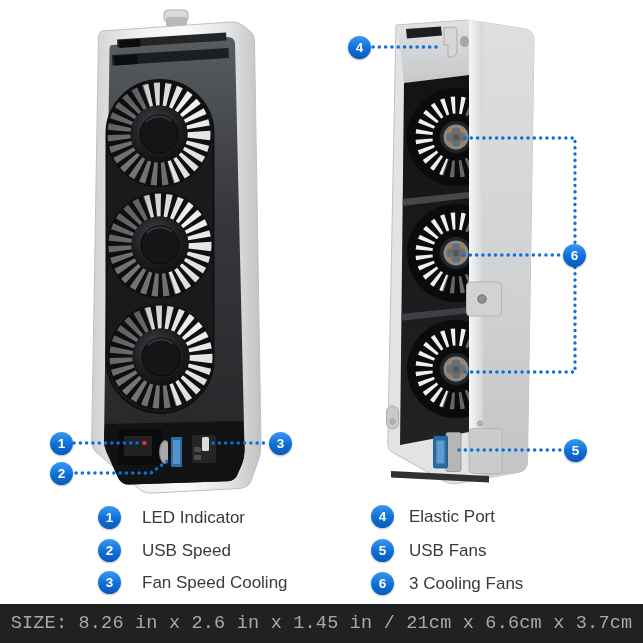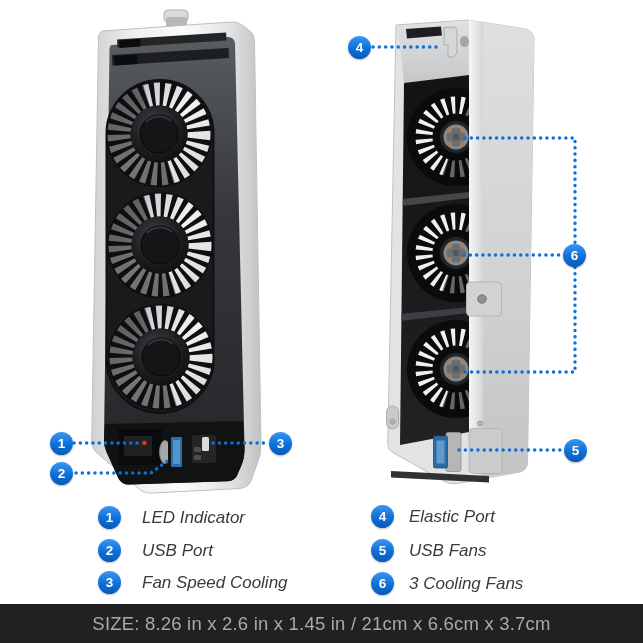--- a/index.html
+++ b/index.html
@@ -10,24 +10,24 @@
           background:linear-gradient(180deg,#3b97ef 0%,#0d6fd8 55%,#0a5ab6 100%);
           color:#fff;font-weight:bold;font-size:13.5px;line-height:23px;text-align:center;
           box-shadow:0 1px 2px rgba(0,0,0,.28);}
   .legend-row{position:absolute;display:flex;align-items:center;height:23px;}
   .legend-num{width:23px;height:23px;border-radius:50%;flex:0 0 23px;
           background:linear-gradient(180deg,#3b97ef 0%,#0d6fd8 55%,#0a5ab6 100%);
           color:#fff;font-weight:bold;font-size:13.5px;line-height:23px;text-align:center;
           box-shadow:0 1px 2px rgba(0,0,0,.25);}
   .col-left .legend-num{margin-right:21px;}
   .col-right .legend-num{margin-right:15px;}
-  .legend-label{font-size:17px;color:#3a3a3c;white-space:nowrap;font-style:italic;}
+  .legend-label{font-size:17px;color:#3a3a3c;white-space:nowrap;}
   #size-bar{position:absolute;left:0;top:604px;width:643px;height:39px;background:#212123;
           color:#a9a9a9;display:flex;align-items:center;justify-content:center;
-          font-size:18.5px;letter-spacing:.2px;}
+          font-size:18.5px;letter-spacing:.2px;font-family:Liberation Mono, monospace;}
 </style>
 </head>
 <body>
 
 <div id="stage">
 
 <svg id="render-svg" width="643" height="643" viewBox="0 0 643 643">
   <defs>
     <linearGradient id="gBody" x1="0" y1="0" x2="1" y2="0">
       <stop offset="0" stop-color="#cfd1d3"></stop>
@@ -174,21 +174,21 @@
 <div class="marker" style="left:348px;top:36px">4</div>
 <div class="marker" style="left:564px;top:439px">5</div>
 <div class="marker" style="left:563px;top:244px">6</div>
 
 <div class="legend-row col-left" style="left:98px;top:506px">
   <span class="legend-num">1</span>
   <span class="legend-label">LED Indicator</span>
 </div>
 <div class="legend-row col-left" style="left:98px;top:539px">
   <span class="legend-num">2</span>
-  <span class="legend-label">USB Port</span>
+  <span class="legend-label">USB Speed</span>
 </div>
 <div class="legend-row col-left" style="left:98px;top:571px">
   <span class="legend-num">3</span>
   <span class="legend-label">Fan Speed Cooling</span>
 </div>
 <div class="legend-row col-right" style="left:371px;top:505px">
   <span class="legend-num">4</span>
   <span class="legend-label">Elastic Port</span>
 </div>
 <div class="legend-row col-right" style="left:371px;top:539px">

